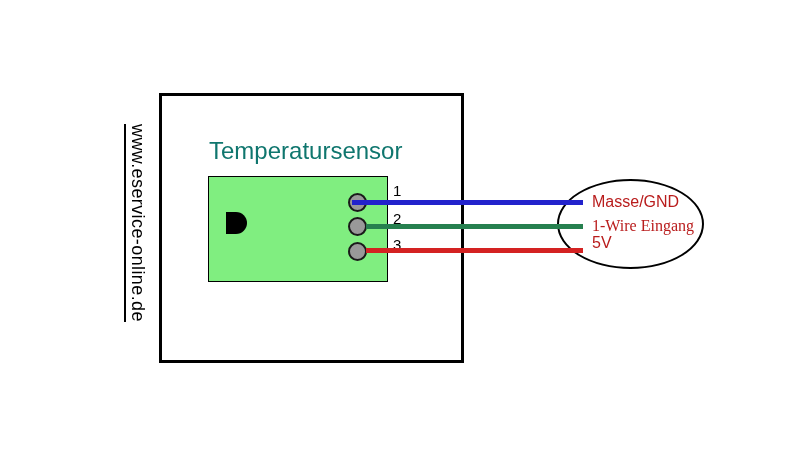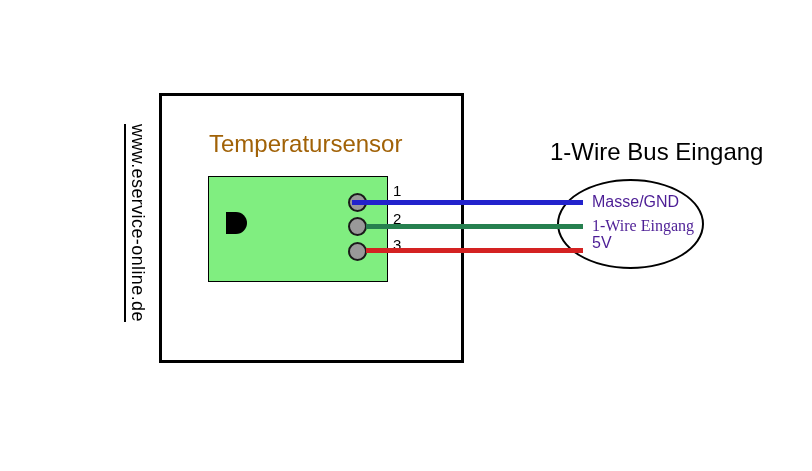--- a/index.html
+++ b/index.html
@@ -30,23 +30,23 @@
   .outer-box {
     position: absolute;
     left: 159px; top: 93px;
     width: 305px; height: 270px;
     border: 3px solid #000;
     box-sizing: border-box;
     background: transparent;
   }
   .sensor-title {
     position: absolute;
-    left: 209px; top: 130px;
+    left: 209px; top: 137px;
     font-size: 24px;
-    color: #a16207;
+    color: #0f766e;
     white-space: nowrap;
   }
   .pcb {
     position: absolute;
     left: 208px; top: 176px;
     width: 180px; height: 106px;
     border: 1px solid #000;
     box-sizing: border-box;
   }
   .component-d {
@@ -90,21 +90,21 @@
     height: 5px;
   }
   .wire.w1 { left: 352px; top: 200px; width: 231px; }
   .wire.w2 { left: 366px; top: 224px; width: 217px; }
   .wire.w3 { left: 366px; top: 248px; width: 217px; }
   .wire-label {
     position: absolute;
     left: 592px;
     font-size: 16px;
     line-height: 16px;
-    color: #4c1d95;
+    color: #b91c1c;
     white-space: nowrap;
   }
   .wire-label.l1 { top: 194px; }
   .wire-label.l2 { top: 218px; font-family: Liberation Serif, serif; }
   .wire-label.l3 { top: 235px; }
   .bus-title {
     position: absolute;
     left: 550px; top: 138px;
     font-size: 24px;
     color: #000;
@@ -137,15 +137,14 @@
   <div class="ellipse"></div>
 
   <div class="wire w1" style="background: rgb(34, 34, 204);"></div>
   <div class="wire w2" style="background: rgb(38, 128, 79);"></div>
   <div class="wire w3" style="background: rgb(212, 34, 34);"></div>
 
   <div class="wire-label l1">Masse/GND</div>
   <div class="wire-label l2">1-Wire Eingang</div>
   <div class="wire-label l3">5V</div>
 
-  <div class="bus-title">1-Wire Bus Eingang</div>
 
 </div>
 
 </body></html>

